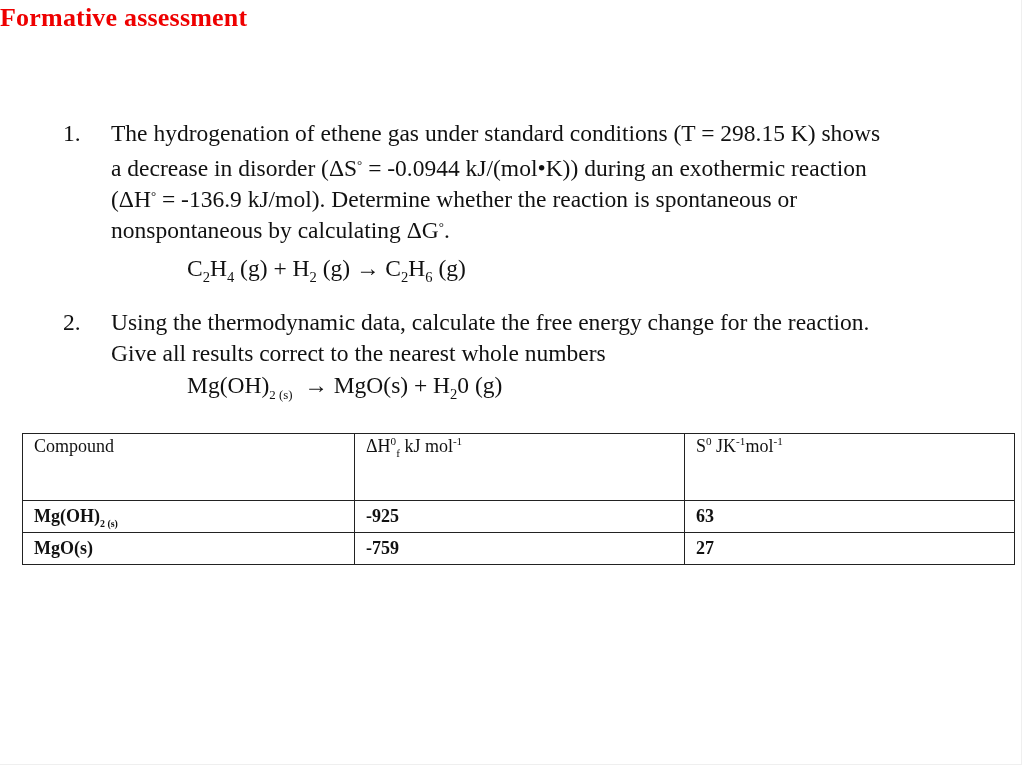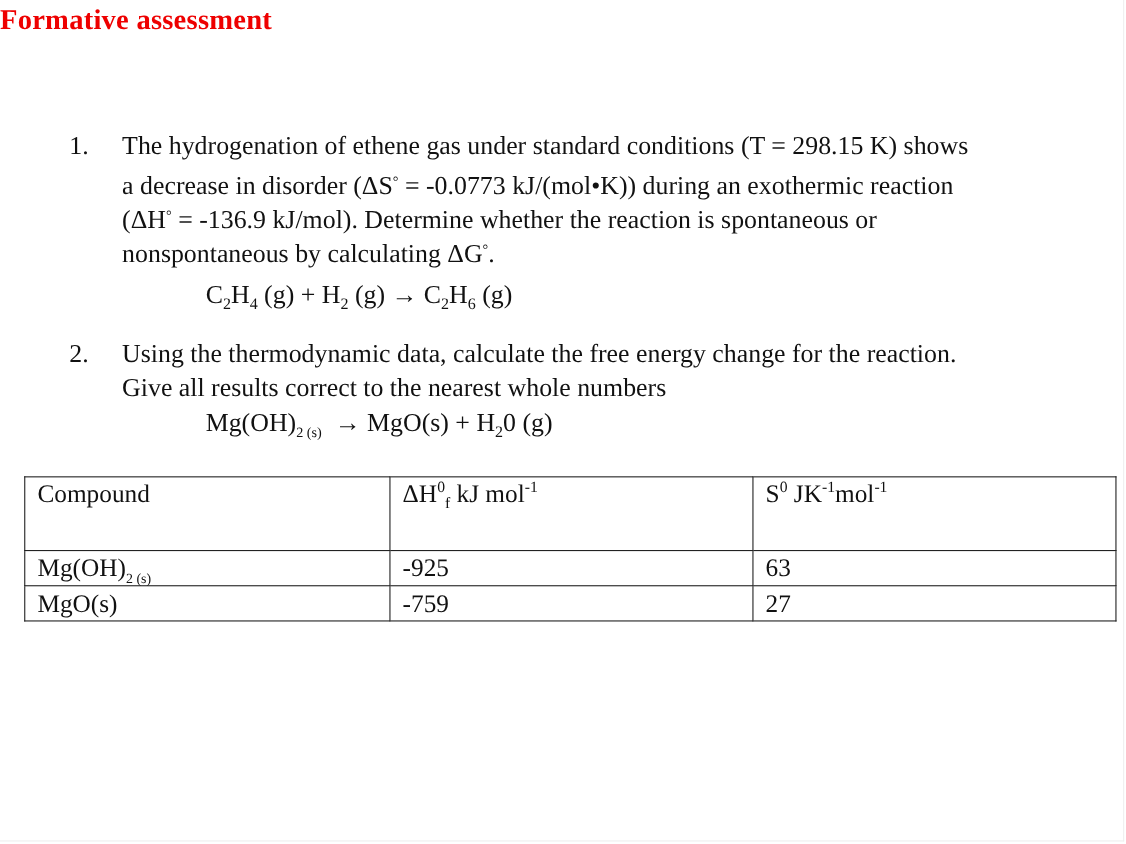--- a/index.html
+++ b/index.html
@@ -61,57 +61,58 @@
     sub, sup { font-size: 62%; line-height: 0; }
     sub.ss { font-size: 55%; }
     .deg { font-size: 55%; vertical-align: 0.55em; }
 
     table.thermo {
       position: absolute;
       left: 22px;
       top: 433px;
       width: 992px;
       border-collapse: collapse;
-      font-size: 23px;
+      font-size: 18px;
       table-layout: fixed;
     }
     table.thermo td, table.thermo th {
       border: 1.5px solid #222;
       padding: 0 0 0 11px;
       text-align: left;
       font-weight: normal;
       vertical-align: top;
       white-space: nowrap;
     }
     table.thermo th {
       height: 64px;
       padding-top: 2px;
     }
     table.thermo td {
       height: 31px;
       line-height: 31px;
+      font-weight: bold;
     }
     col.c1 { width: 332px; }
     col.c2 { width: 330px; }
     col.c3 { width: 330px; }
   </style>
 </head>
 <body>
 
 <div class="slide">
 
   <div class="title">Formative assessment</div>
 
   <div class="q q1">
     <span class="num">1.</span>
     <div class="line" style="top:0px">
       <span>The hydrogenation of ethene gas under standard conditions (T = 298.15 K) shows</span>
     </div>
     <div class="line" style="top:31px">
-      <span>a decrease in disorder (ΔS</span><span class="deg">°</span><span> = -0.0773 kJ/(mol•K)) during an exothermic reaction</span>
+      <span>a decrease in disorder (ΔS</span><span class="deg">°</span><span> = -0.0944 kJ/(mol•K)) during an exothermic reaction</span>
     </div>
     <div class="line" style="top:62px">
       <span>(ΔH</span><span class="deg">°</span><span> = -136.9 kJ/mol).  Determine whether the reaction is spontaneous or</span>
     </div>
     <div class="line" style="top:93px">
       <span>nonspontaneous by calculating ΔG</span><span class="deg">°</span><span>.</span>
     </div>
     <div class="eq" style="top:135px"><span>C</span><sub>2</sub><span>H</span><sub>4</sub><span> (g) + H</span><sub>2</sub><span> (g) → C</span><sub>2</sub><span>H</span><sub>6</sub><span> (g)</span></div>
   </div>
 

